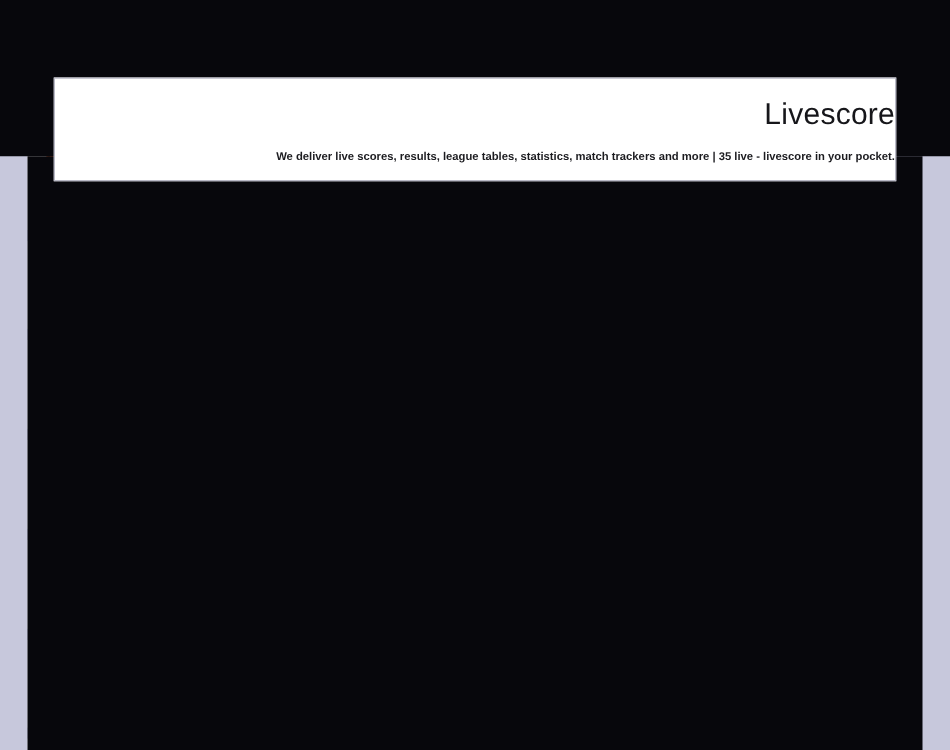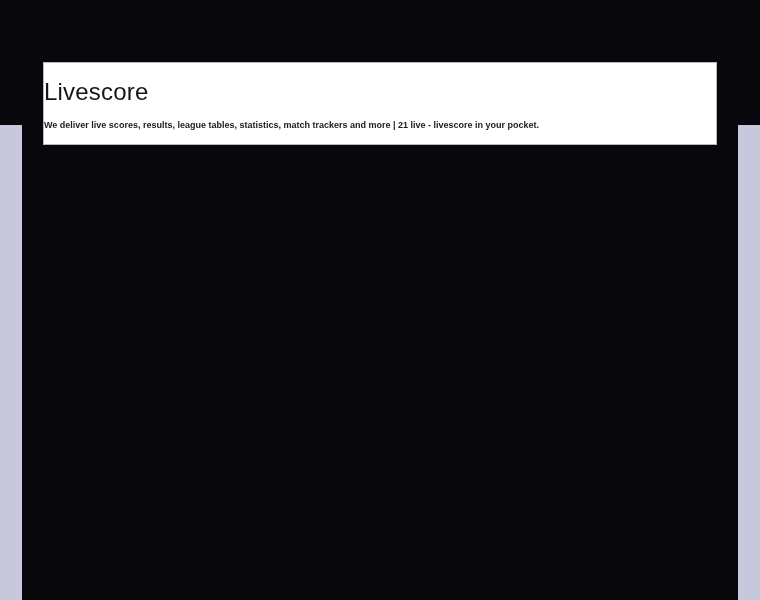--- a/index.html
+++ b/index.html
@@ -154,21 +154,21 @@
     position: absolute;
     top: 62px;
     left: 43px;
     width: 674px;
     height: 83px;
     background: #ffffff;
     border: 1px solid #b9b9c6;
     z-index: 3;
     display: flex;
     flex-direction: column;
-    align-items: flex-start;
+    align-items: flex-end;
     justify-content: center;
   }
   .hero h1 {
     font-size: 24px;
     font-weight: 400;
     color: #16161a;
     letter-spacing: 0.2px;
     margin-bottom: 14px;
     font-family: "Liberation Sans", sans-serif;
   }
@@ -299,21 +299,21 @@
         <div class="nav-label">ENGLISH</div>
       </div>
 
     </div>
   </div>
 
   <div class="content"></div>
 
   <div class="hero">
     <h1>Livescore</h1>
-    <p>We deliver live scores, results, league tables, statistics, match trackers and more | 21 live - livescore in your pocket.</p>
+    <p>We deliver live scores, results, league tables, statistics, match trackers and more | 35 live - livescore in your pocket.</p>
   </div>
 
   <div class="grid" id="sport-grid">
       <div class="card">
         <div class="card-head">
           <span class="sport-icon">⚽</span>
           <span class="sport-name">Football</span>
         </div>
         <div class="stat-row">
           <span>Live matches</span>

